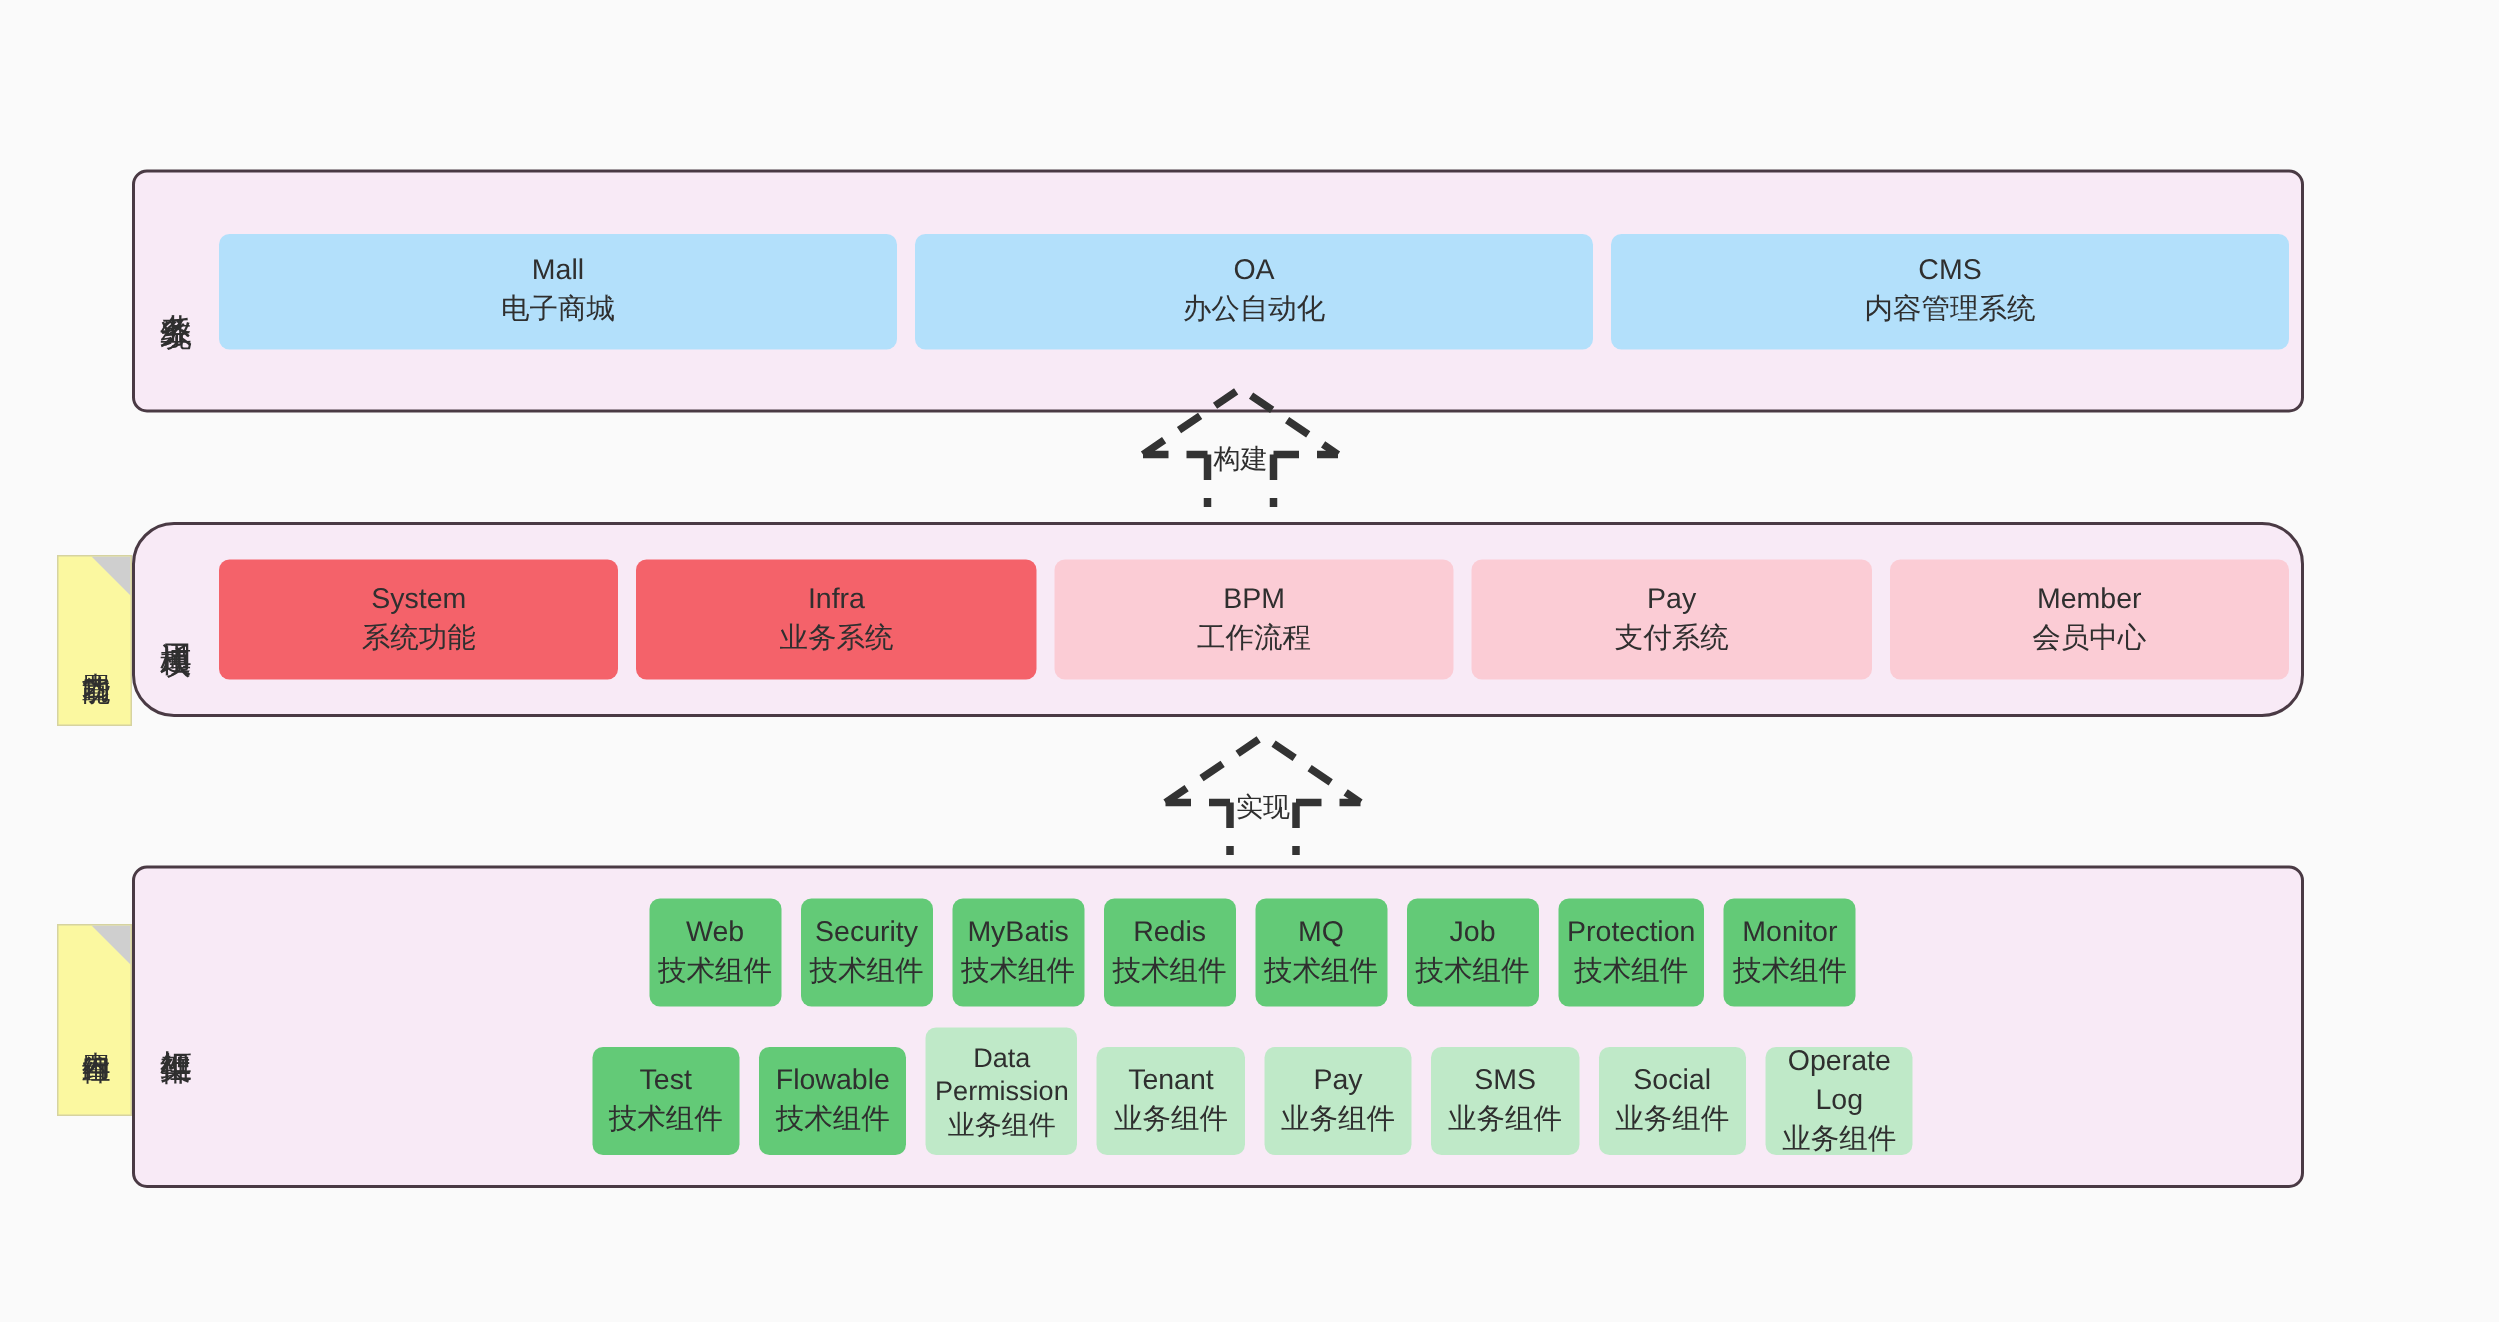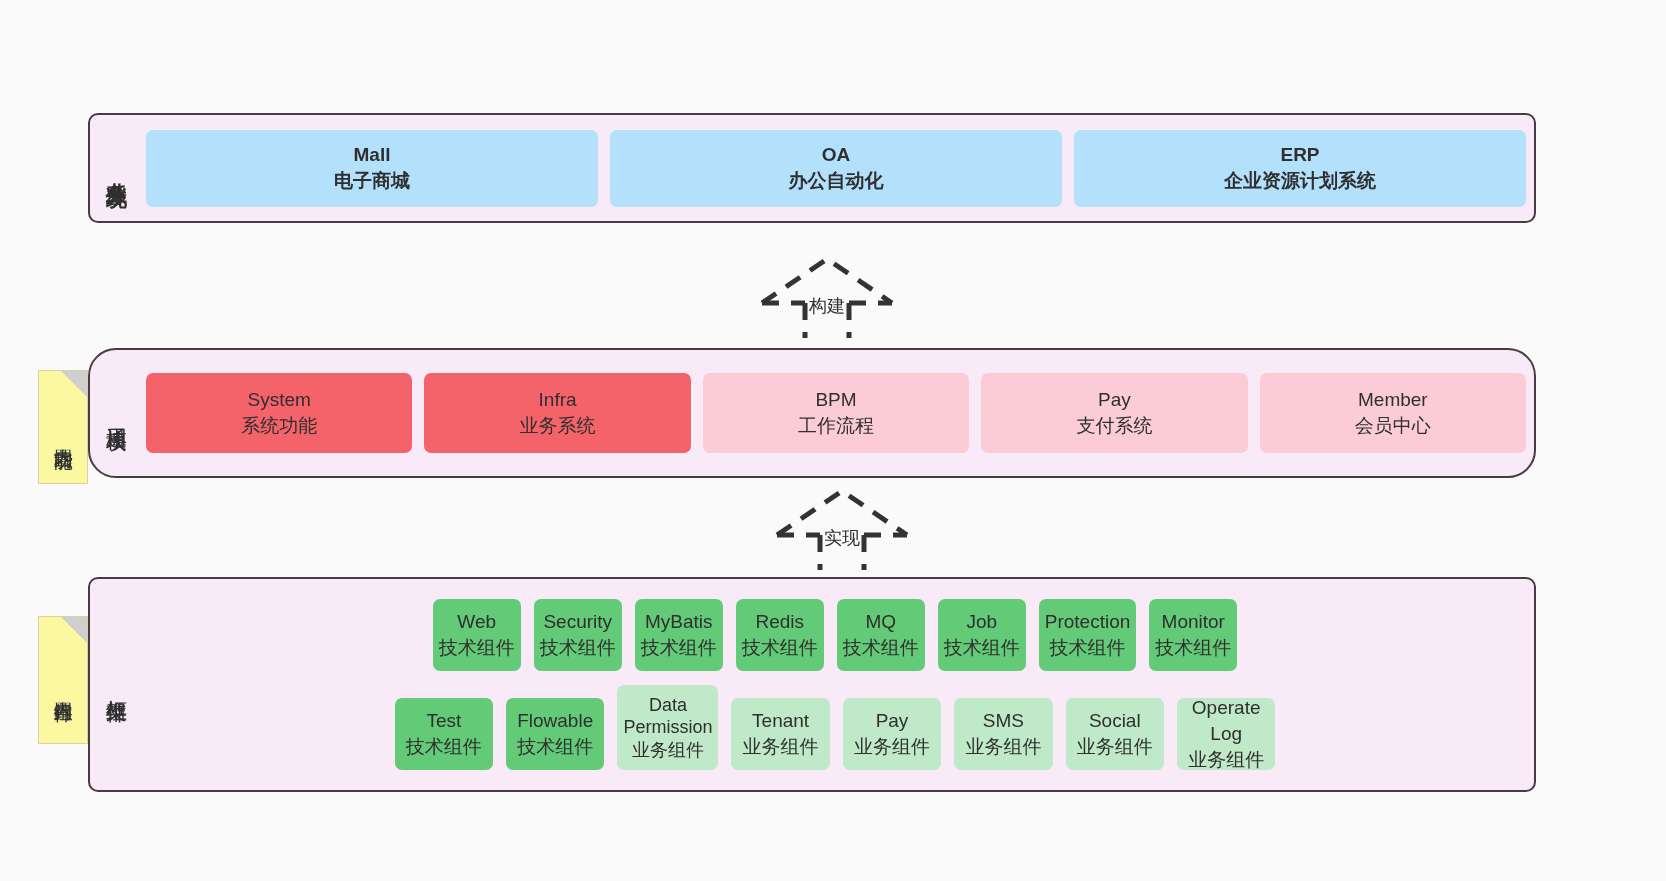--- a/index.html
+++ b/index.html
@@ -65,22 +65,21 @@
     padding: 4px 6px;
   }
   .card .en { display: block; }
   .card .cn { display: block; }
 
   
   #business-band {
     left: 88px;
     top: 113px;
     width: 1448px;
-    height: 110px;
-    font-weight: bold;
+    height: 162px;
   }
   #business-band .band-body { gap: 12px; }
   #business-band .card {
     background: #b3e0fb;
     height: 77px;
     flex: 1 1 0;
   }
 
   
   #module-band {
@@ -204,22 +203,22 @@
   <div class="band-body">
     <div class="card">
       <span class="en">Mall</span>
       <span class="cn">电子商城</span>
     </div>
     <div class="card">
       <span class="en">OA</span>
       <span class="cn">办公自动化</span>
     </div>
     <div class="card">
-      <span class="en">ERP</span>
-      <span class="cn">企业资源计划系统</span>
+      <span class="en">CMS</span>
+      <span class="cn">内容管理系统</span>
     </div>
   </div>
 </div>
 
 <div class="uml-arrow" id="arrow-build">
   <svg width="140" height="84" viewBox="0 0 140 84">
     <polyline points="5,47 70,3 135,47" fill="none" stroke="#333333" stroke-width="5" stroke-dasharray="17 12" stroke-linecap="butt"></polyline>
     <polyline points="5,47 48,47" fill="none" stroke="#333333" stroke-width="5" stroke-dasharray="17 12"></polyline>
     <polyline points="92,47 135,47" fill="none" stroke="#333333" stroke-width="5" stroke-dasharray="17 12"></polyline>
     <polyline points="48,47 48,82" fill="none" stroke="#333333" stroke-width="5" stroke-dasharray="17 12"></polyline>

